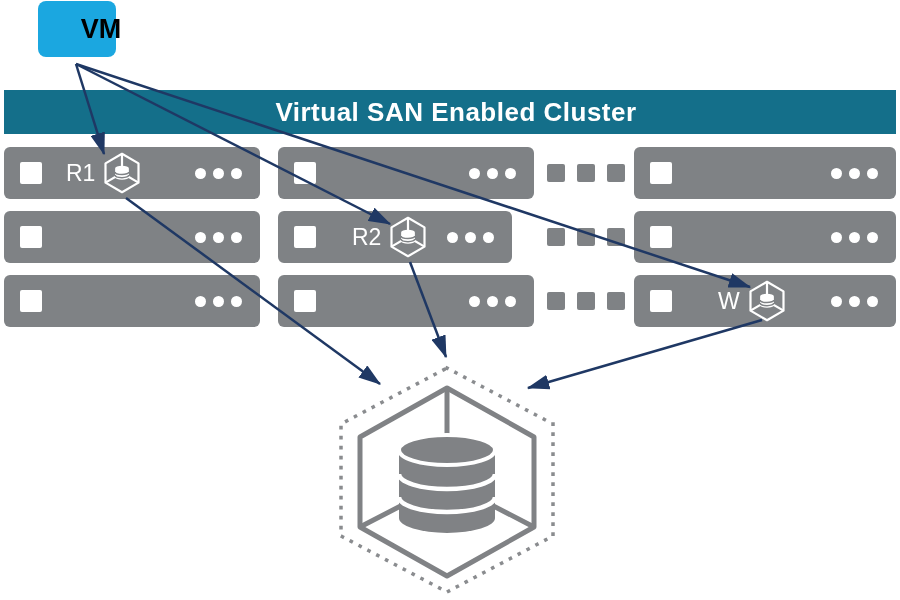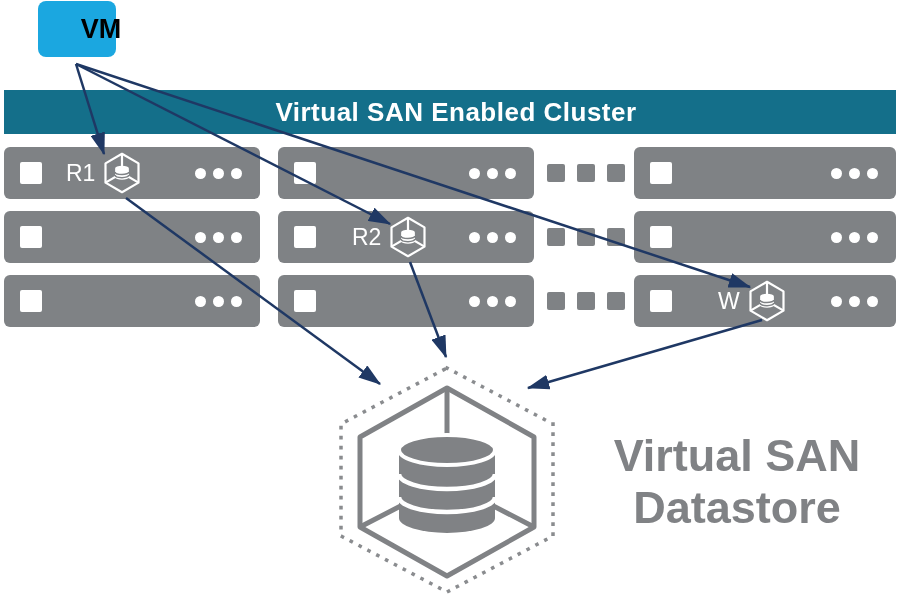--- a/index.html
+++ b/index.html
@@ -101,21 +101,21 @@
   </div>
 
   <div class="server" style="left:4px; top:211px; width:256px;">
     <span class="sq"></span>
     <span class="dots">
         <i></i>
         <i></i>
         <i></i>
       </span>
   </div>
-  <div class="server" style="left:278px; top:211px; width:256px;">
+  <div class="server" style="left:278px; top:211px; width:234px;">
     <span class="sq"></span>
     <span class="badge" style="left:74px;">
       <span>R2</span>
       <svg width="44" height="44" viewBox="0 0 48 48">
         <g stroke="#ffffff" stroke-width="2.4" fill="none" stroke-linejoin="round">
           <path d="M24 3 L42 13.5 L42 34.5 L24 45 L6 34.5 L6 13.5 Z"></path>
           <path d="M24 3 L24 24 M24 24 L42 34.5 M24 24 L6 34.5"></path>
         </g>
         <path d="M16.5 19 a7.5 2.8 0 0 1 15 0 v9.5 a7.5 2.8 0 0 1 -15 0 Z" fill="#ffffff"></path>
         <path d="M16.5 22.8 a7.5 2.8 0 0 0 15 0 M16.5 26.3 a7.5 2.8 0 0 0 15 0" stroke="#7F8285" stroke-width="1.6" fill="none"></path>
@@ -175,24 +175,20 @@
   <span class="ell" style="left:547px; top:164px;"></span>
   <span class="ell" style="left:577px; top:164px;"></span>
   <span class="ell" style="left:607px; top:164px;"></span>
   <span class="ell" style="left:547px; top:228px;"></span>
   <span class="ell" style="left:577px; top:228px;"></span>
   <span class="ell" style="left:607px; top:228px;"></span>
   <span class="ell" style="left:547px; top:292px;"></span>
   <span class="ell" style="left:577px; top:292px;"></span>
   <span class="ell" style="left:607px; top:292px;"></span>
 
-  <div class="ds-label">
-    <div>Virtual SAN</div>
-    <div>Datastore</div>
-  </div>
 
   <svg class="overlay" width="900" height="600" viewBox="0 0 900 600">
     <defs>
       <marker id="ah" markerWidth="9" markerHeight="6" refX="8.5" refY="3" orient="auto">
         <path d="M0 0 L9 3 L0 6 Z" fill="#1F3864"></path>
       </marker>
     </defs>
 
     <path d="M447 368 L553 424 L553 536 L447 592 L341 536 L341 424 Z" fill="none" stroke="#8A8C8F" stroke-width="3.5" stroke-dasharray="0.1 9.9" stroke-linecap="square"></path>
 

